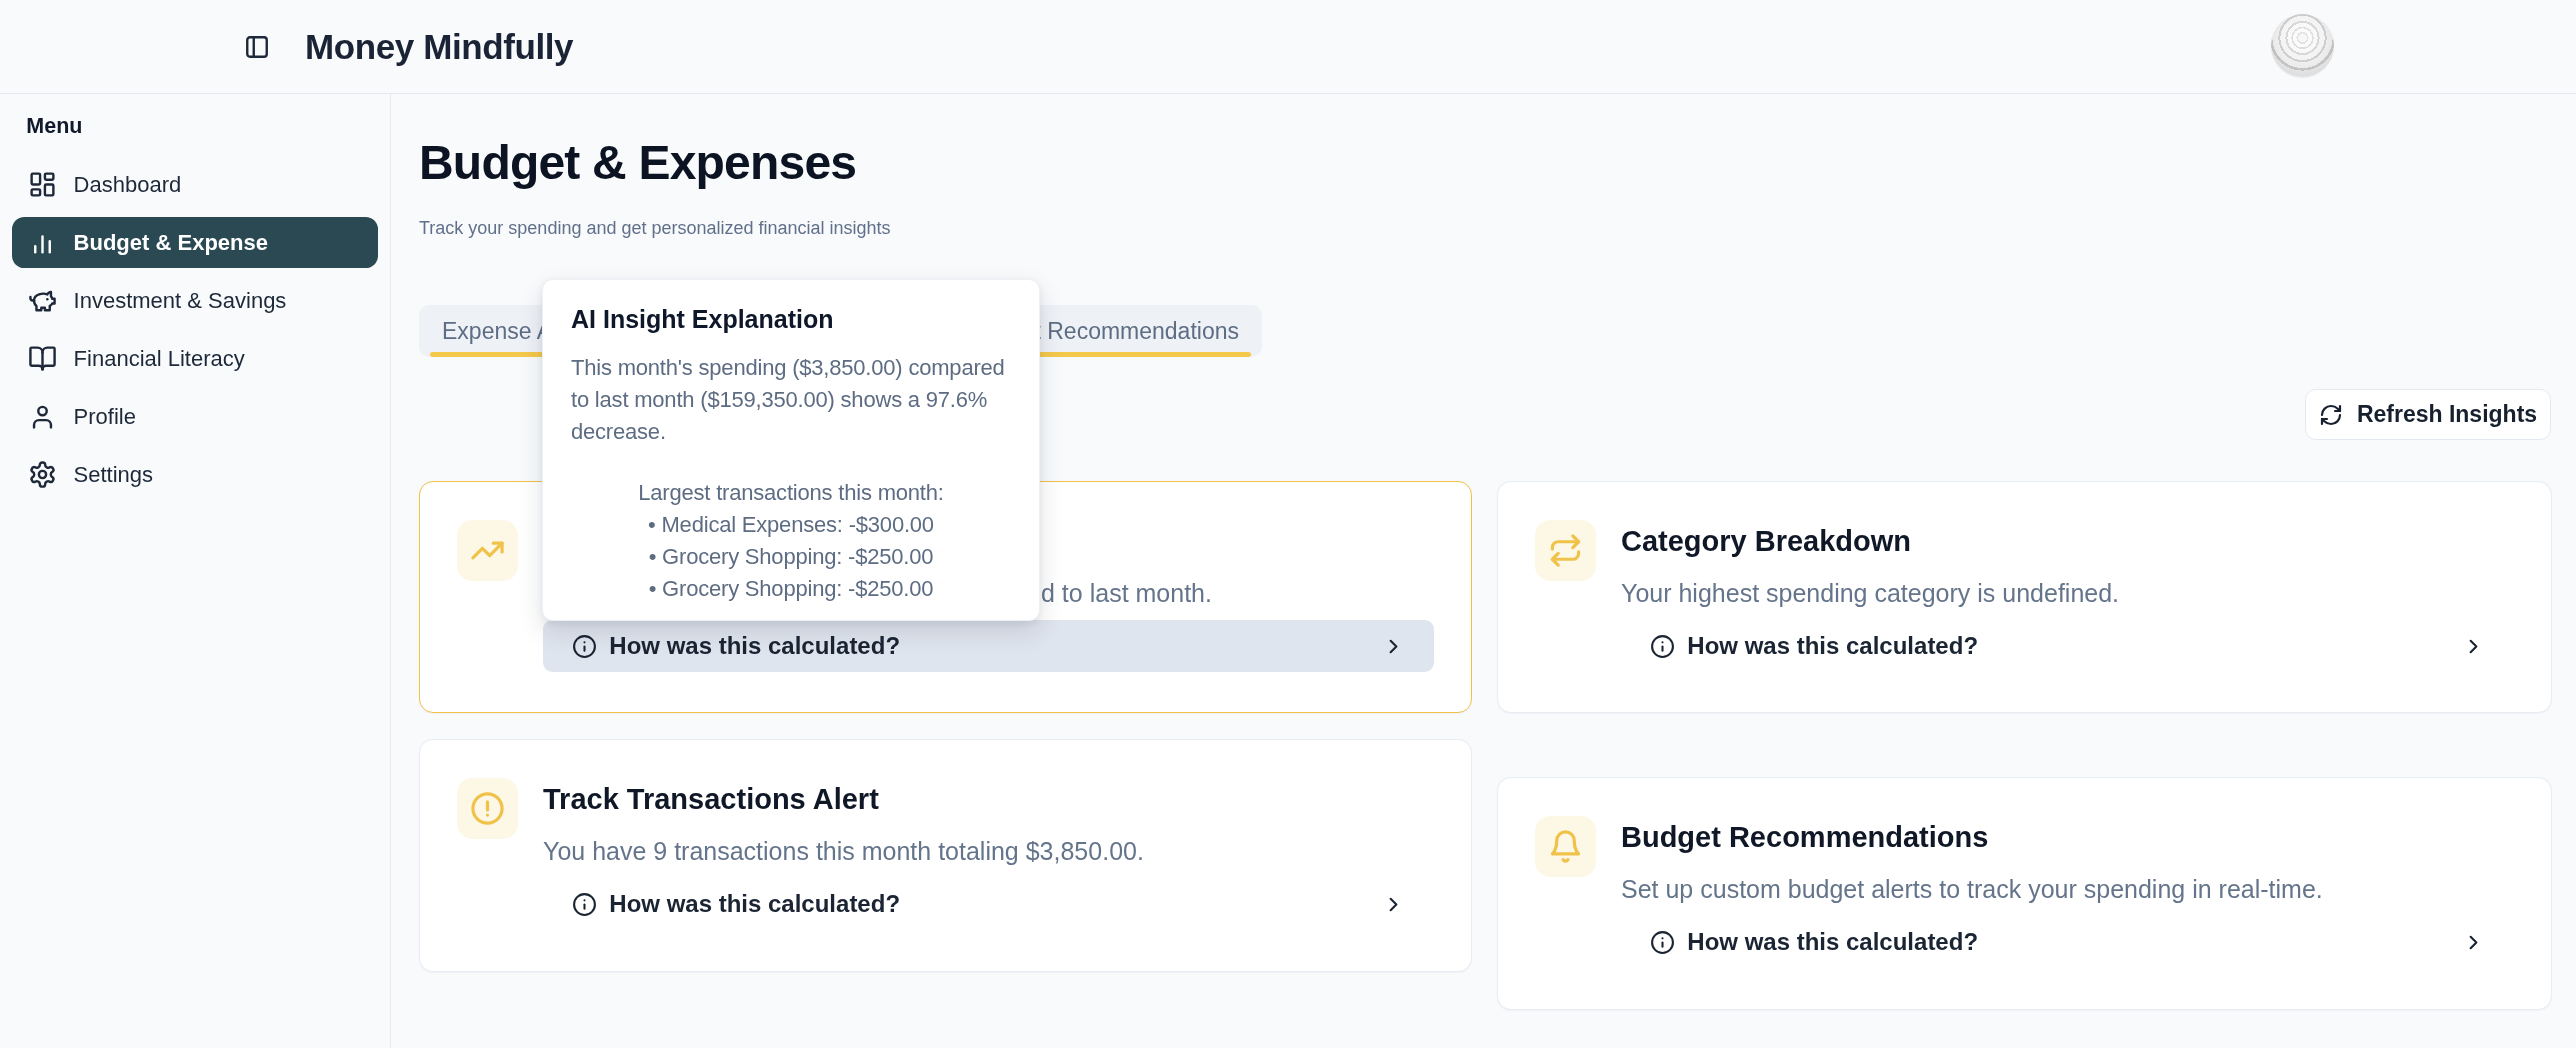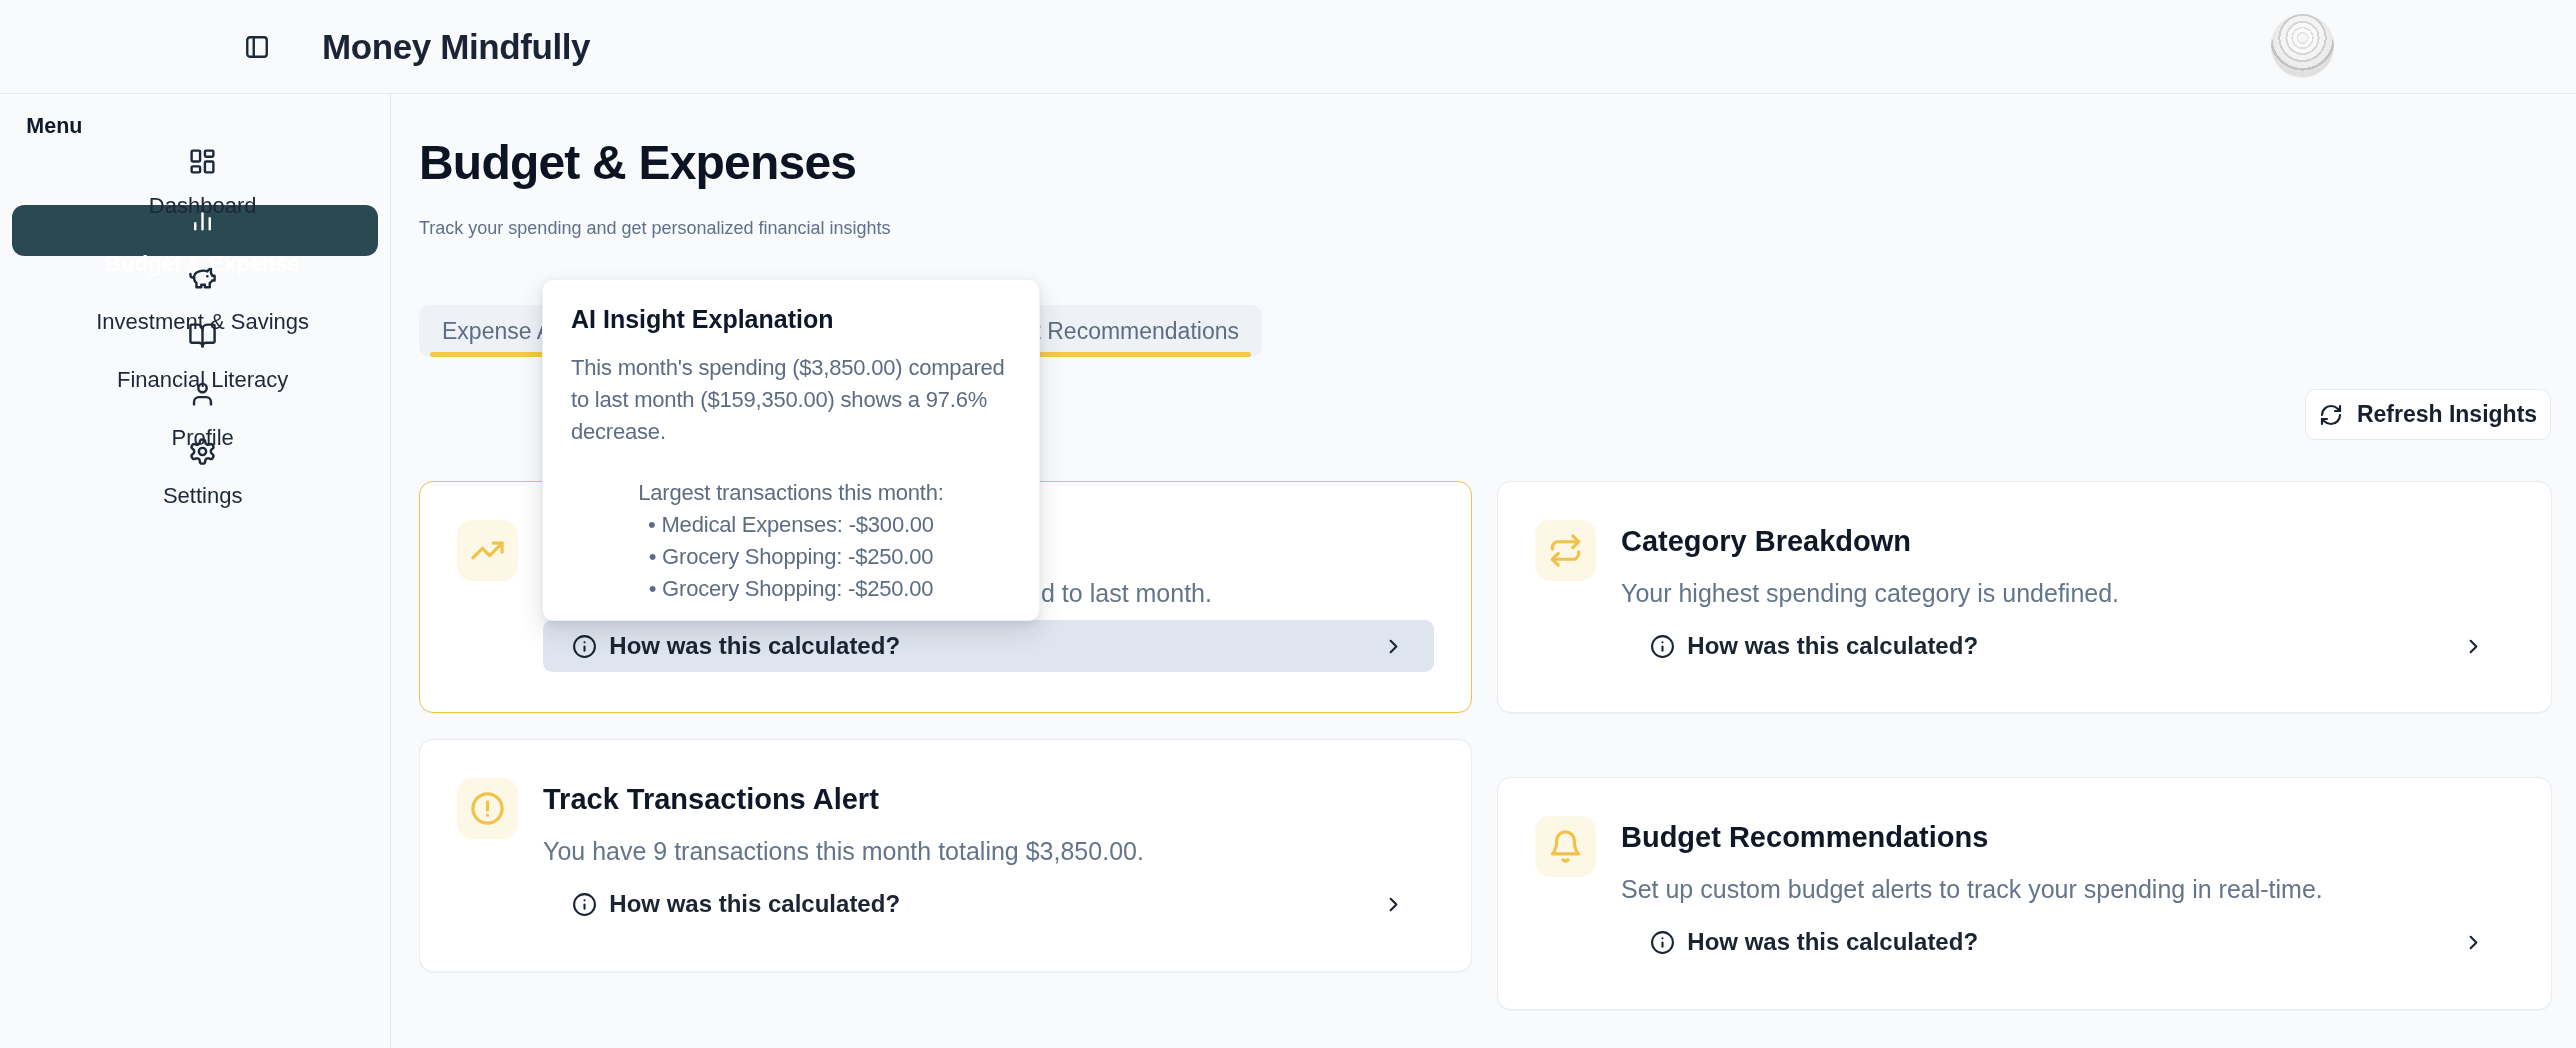--- a/index.html
+++ b/index.html
@@ -17,46 +17,46 @@
   .header {
     position:absolute; left:0; top:0; width:2576px; height:94px;
     background:#f8fafc; border-bottom:1.5px solid #e5eaf0; z-index:20;
     display:flex; align-items:center;
   }
   .panel-toggle {
     position:absolute; left:244px; top:34px; width:26px; height:26px;
     background:none; border:none; color:#1d2839; cursor:pointer;
   }
   .app-title {
-    position:absolute; left:322px; top:50%; transform:translateY(-50%);
+    position:absolute; left:305px; top:50%; transform:translateY(-50%);
     font-size:35px; font-weight:700; color:#1b2436; letter-spacing:-0.4px;
   }
   .avatar {
     position:absolute; right:242px; top:14px; width:63px; height:63px; border-radius:50%;
     background:
       radial-gradient(circle at 50% 38%,
         #f7f7f7 0 9%, #e3e3e3 9% 12%, #fbfbfb 12% 19%, #dedede 19% 22%,
         #f9f9f9 22% 30%, #d8d8d8 30% 34%, #f4f4f4 34% 44%, #cfcfcf 44% 48%,
         #efefef 48% 60%, #c9c9c9 60% 65%, #ececec 65% 100%);
     box-shadow: inset 0 -4.6px 10.7px rgba(0,0,0,.08), 0 0.8px 1.5px rgba(0,0,0,.08);
   }
 
   
   .sidebar {
     position:absolute; left:0; top:94px; width:391px; height:955px;
     background:#f8fafc; border-right:1.5px solid #e5eaf0;
     padding:20px 12.3px 0 12.3px; z-index:10;
   }
   .menu-label {
-    font-size:21.5px; font-weight:700; color:#101a2c; margin:0 0 8px 14px;
+    font-size:21.5px; font-weight:700; color:#101a2c; margin:0 0 20px 14px;
   }
   .side-item {
     height:51px; border-radius:12.3px; display:flex; align-items:center;
     gap:17px; padding-left:15.3px; margin-bottom:7px;
-    font-size:22px; font-weight:500; color:#1d2839; cursor:pointer;flex-direction:column;
+    font-size:22px; font-weight:500; color:#1d2839; cursor:pointer;
   }
   .side-item .ic { width:29px; height:29px; color:#1d2839; flex:0 0 auto; }
   .side-item.active { background:#2b4952; color:#ffffff; font-weight:700; }
   .side-item.active .ic { color:#ffffff; }
 
   
   .page-title {
     position:absolute; left:419px; top:135px;
     font-size:48px; font-weight:700; color:#0c1322; letter-spacing:-0.8px; z-index:1;
   }

